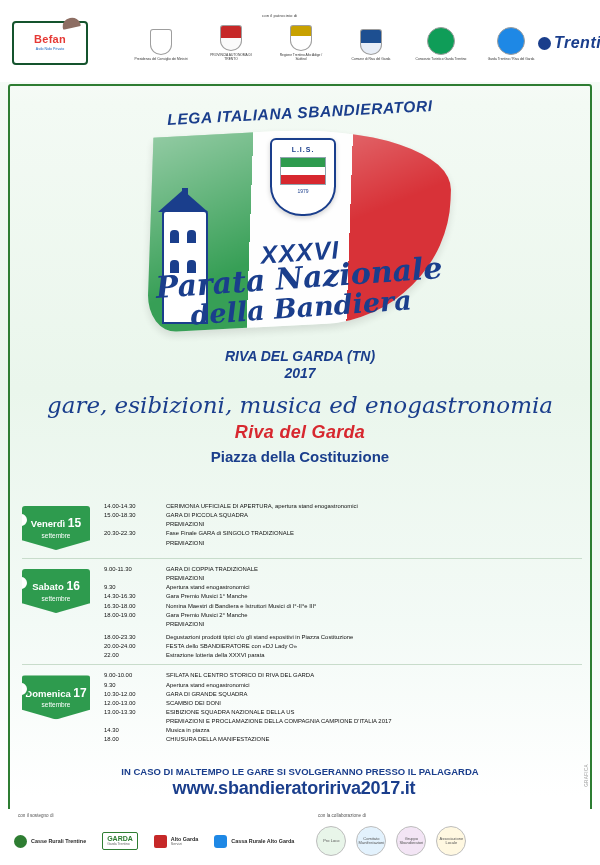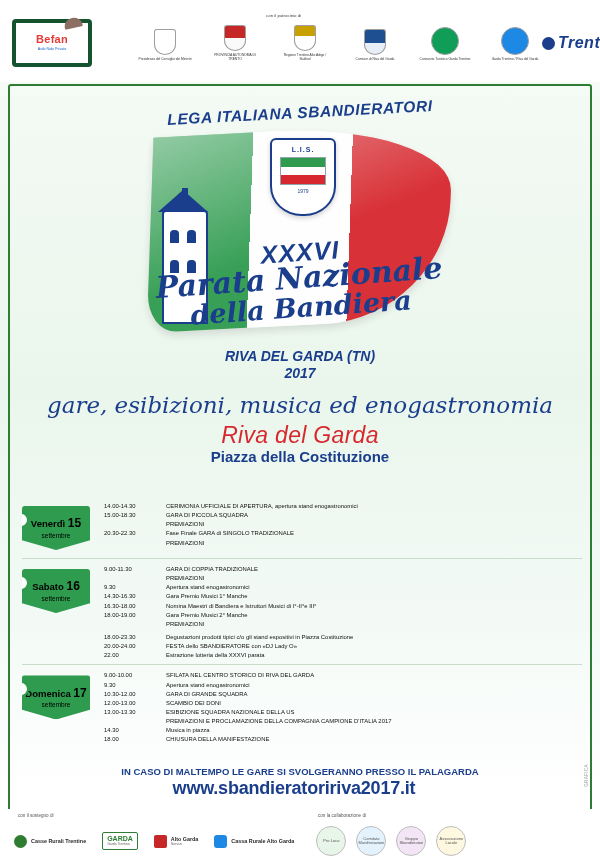--- a/index.html
+++ b/index.html
@@ -28,21 +28,21 @@
     top: 0; left: 0; right: 0;
     height: 82px;
     background: #ffffff;
     display: flex;
     align-items: center;
     padding: 4px 12px 0 12px;
     box-sizing: border-box;
   }
   .logo-befan {
     width: 72px; height: 40px;
-    border: 4px solid #14532d;
+    border: 2px solid #14532d;
     border-radius: 4px;
     background: #fff;
     display: flex; flex-direction: column;
     align-items: center; justify-content: center;
     position: relative;
     flex: 0 0 auto;
   }
   .logo-befan .bf-main {
     font-size: 11px; font-weight: bold; color: #e53935;
     letter-spacing: .3px; line-height: 1;
@@ -258,22 +258,22 @@
     text-align: center;
     font-family: "DejaVu Serif", serif;
     font-style: italic;
     font-size: 23px;
     color: #1a3e8c;
   }
   .place {
     position: absolute;
     top: 422px; left: 0; right: 0;
     text-align: center;
-    font-size: 23px;
-    font-weight: normal;
+    font-size: 18px;
+    font-weight: bold;
     font-style: italic;
     color: #d7282f;
     letter-spacing: .3px;
   }
   .piazza {
     position: absolute;
     top: 448px; left: 0; right: 0;
     text-align: center;
     font-size: 15px;
     font-weight: bold;
@@ -300,21 +300,21 @@
     margin-bottom: 6px;
     border-bottom: 1px solid #c8dccb;
     padding-bottom: 4px;
   }
   .day:last-child { border-bottom: none; }
   .daytag {
     position: absolute;
     left: 0; top: 4px;
     width: 68px; height: 44px;
     background: #2e9b4e;
-    color: #000000;
+    color: #ffffff;
     border-radius: 3px;
     text-align: center;
     display: flex; flex-direction: column;
     align-items: center; justify-content: center;
     clip-path: polygon(0 0, 100% 0, 100% 78%, 50% 100%, 0 78%);
     box-shadow: 0 1px 2px rgba(0,0,0,.2);
   }
   .daytag .dname {
     font-size: 9.5px; font-weight: bold; line-height: 1.1;
   }

